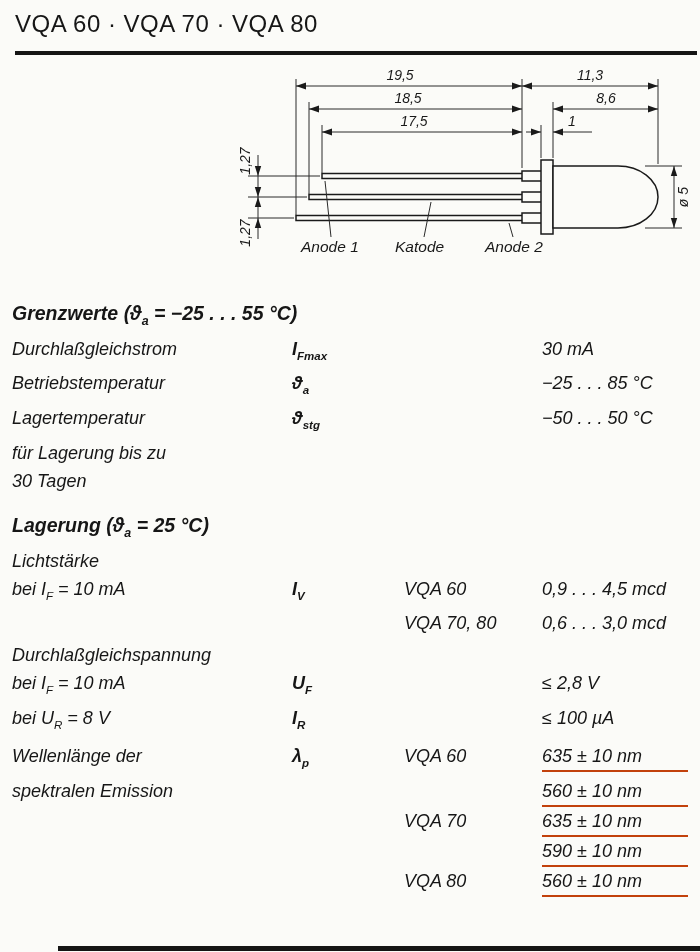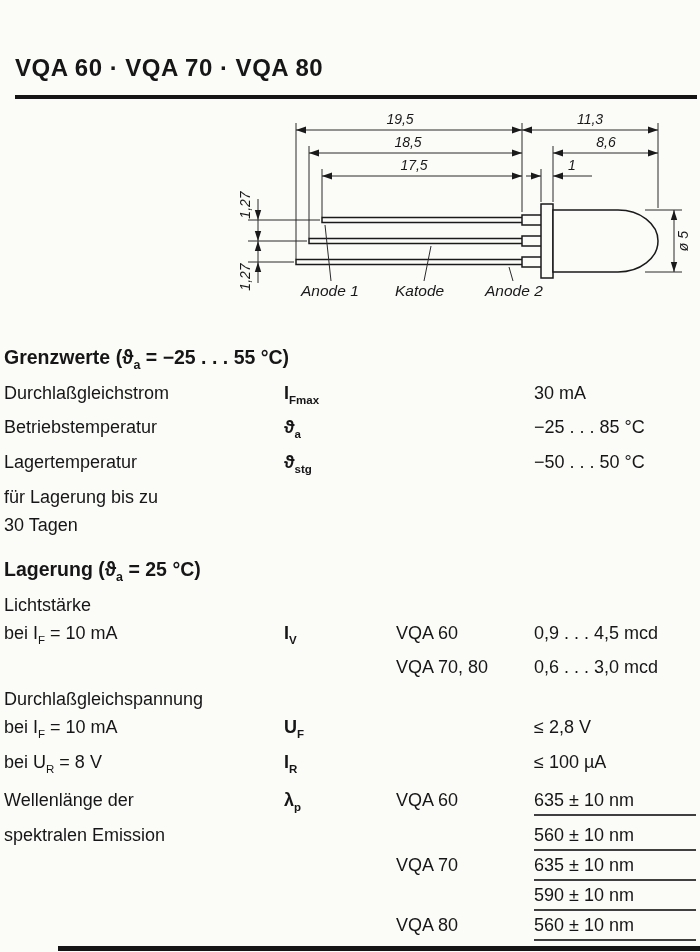--- a/index.html
+++ b/index.html
@@ -2,36 +2,36 @@
 <html><head>
 <meta charset="utf-8">
 <style>
   * { margin:0; padding:0; box-sizing:border-box; }
   html,body { background:#e8e8e6; }
   body { width:700px; font-family:"Liberation Sans", sans-serif; }
   .page {
     position:relative; width:700px; height:952px; overflow:hidden;
     background:#fbfbf8; color:#161616; padding-top:10px;
   }
-  h1 { font-size:24px; font-weight:bold; letter-spacing:.5px; margin-left:15px;margin-top:44px; }
+  h1 { font-size:24px; font-weight:normal; letter-spacing:.5px; margin-left:15px; }
   .title-rule { height:4px; background:#151515; margin:13px 3px 0 15px; }
   svg.drawing { display:block; margin-top:6px; }
   svg .thin { stroke:#2a2a2a; stroke-width:1; fill:none; }
   svg .obj  { stroke:#1a1a1a; stroke-width:1.5; fill:#fbfbf8; }
   svg .arr  { fill:#1a1a1a; stroke:none; }
   svg text.dim { font-family:"Liberation Sans",sans-serif; font-style:italic; font-size:14px; fill:#191919; }
   svg text.leadlbl { font-family:"Liberation Sans",sans-serif; font-style:italic; font-size:15.5px; fill:#191919; }
-  .specs { padding:0 4px; }
+  .specs { padding:0 12px;font-style:italic; }
   h2 { font-size:19.5px; font-weight:bold; line-height:28px; margin-top:10px; padding-left:0; }
   .kennwerte-h { margin-top:16px; }
   .srow { display:grid; grid-template-columns:280px 112px 138px 1fr; line-height:28px; font-size:18px; align-items:baseline; }
   .sym { font-weight:bold; }
   sub { font-size:0.64em; }
   .val { }
-  .uval { border-bottom:2px solid #404040; }
+  .uval { border-bottom:2px solid #c2410c; }
   .mt4 { margin-top:4px; }
   .bottom-rule { position:absolute; left:58px; right:0; bottom:1px; height:5px; background:#151515; }
 </style>
 </head>
 <body>
 
 <div class="page">
 
   <h1>VQA 60 · VQA 70 · VQA 80</h1>
   <div class="title-rule"></div>

